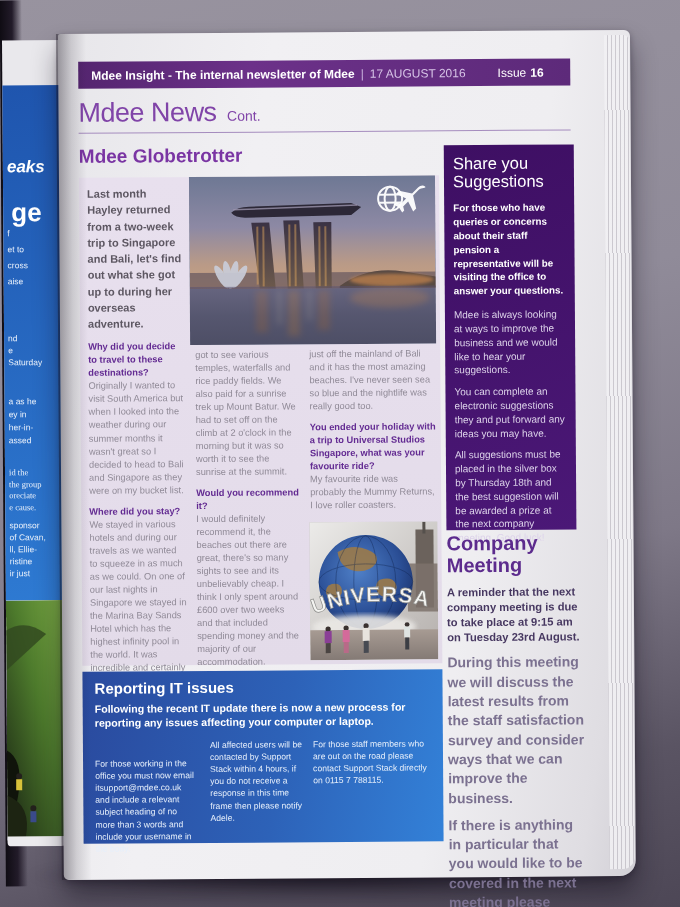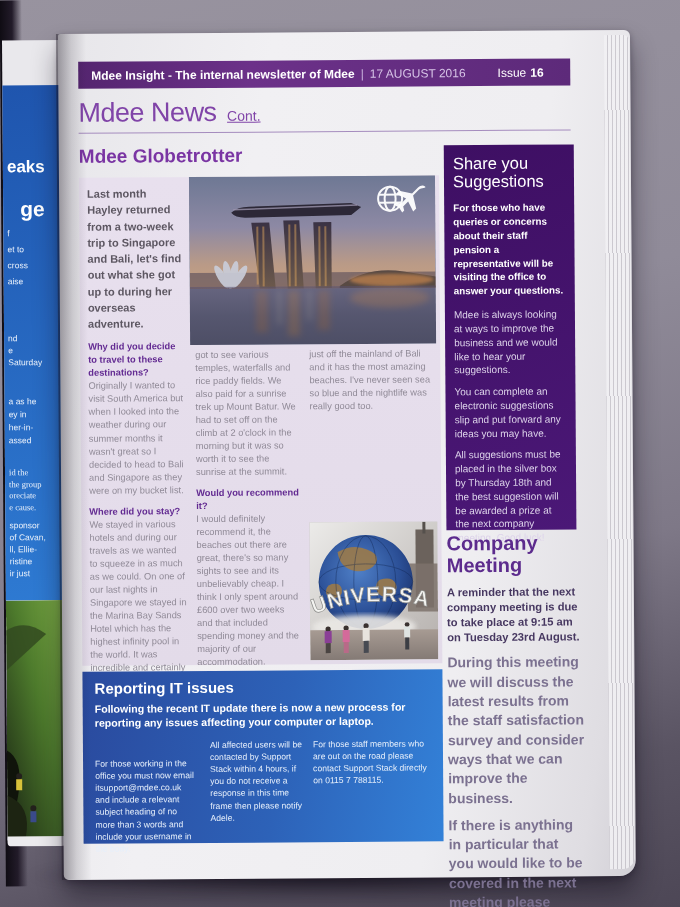--- a/index.html
+++ b/index.html
@@ -13,22 +13,22 @@
   .floor-shadow { position:absolute; left:30px; top:862px; width:580px; height:34px;
     background: radial-gradient(ellipse at 50% 40%, rgba(12,8,18,.55), rgba(12,8,18,0) 72%); filter:blur(4px); }
   .book { position:absolute; inset:0; transform:rotate(-0.4deg); transform-origin:60px 40px; }
   .dark-edge { position:absolute; left:0; top:0; width:22px; height:886px; z-index:1;
     background: linear-gradient(90deg,#0f0c13 0%, #221b29 55%, rgba(34,27,41,0) 100%); }
   
   .left-page { position:absolute; left:2px; top:40px; width:62px; height:800px; z-index:2;
     background:#e9e8ec; }
   .lp-blue { position:absolute; left:0; top:45px; width:62px; height:515px;
     background:linear-gradient(170deg,#1f55ae,#2e7ad2); color:#fff; overflow:hidden; }
-  .lp-h1 { position:absolute; left:4px; top:72px; font-size:17px; font-weight:bold; }
-  .lp-h2 { position:absolute; left:17px; top:112px; font-size:21px; font-weight:bold; }
+  .lp-h1 { position:absolute; left:4px; top:72px; font-size:17px; font-weight:bold;font-style:italic; }
+  .lp-h2 { position:absolute; left:8px; top:112px; font-size:26px; font-weight:bold; }
   .lp-frag { position:absolute; left:4px; white-space:pre-line; font-size:8.5px; color:#eaf1fb; }
   .fa { top:140px; line-height:16px; }
   .fb { top:247px; line-height:12px; }
   .fc { top:310px; line-height:13px; }
   .fd { top:382px; line-height:11.5px;font-family:Liberation Serif, serif; }
   .fe { top:434px; line-height:12px; }
   .lp-photo { position:absolute; left:0; top:560px; width:62px; height:238px; overflow:hidden; }
   .lp-bottom { position:absolute; left:0; top:796px; width:62px; height:10px; background:#ecebee; border-radius:0 0 8px 4px; }
   
   .page { position:absolute; left:58px; top:34px; width:572px; height:846px; z-index:3;
@@ -46,21 +46,21 @@
     display:flex; align-items:center; padding-left:13px; font-size:12px; white-space:nowrap; }
   .m-title { font-weight:bold; }
   .m-sep { margin:0 6px; color:#c9b3dd; font-weight:normal; }
   .m-date { color:#d6c3e6; }
   .m-issue { margin-left:8px;padding-left:24px; }
   .m-issueno { font-weight:bold; margin-left:4px; }
   
   .section-head { position:absolute; left:20px; top:64px; width:492px; height:36px;
     border-bottom:1px solid #a58cbe; color:#8044a8; }
   .sh-main { font-size:27px; letter-spacing:-0.5px; }
-  .sh-cont { font-size:14px; margin-left:6px;text-decoration:underline; }
+  .sh-cont { font-size:14px; margin-left:6px; }
   
   .gt-title { position:absolute; left:20px; top:112px; font-size:19px; font-weight:bold; color:#7a35a3; }
   .panel { position:absolute; left:20px; top:144px; width:360px; height:488px;
     background:linear-gradient(180deg,#e8e0ee,#e3dbe9); }
   .photo-sg { position:absolute; left:110px; top:0; width:246px; height:168px; overflow:hidden; background:#777d93; }
   .travel-icon { position:absolute; top:6px; right:6px; width:54px; height:34px; }
   .photo-uni { position:absolute; left:228px; top:346px; width:128px; height:138px; overflow:hidden; background:#cfcdcd; }
   .col { position:absolute; font-size:9.3px; line-height:1.4; }
   .col1 { left:8px; top:8px; width:97px; }
   .col2 { left:115px; top:172px; width:103px; }
@@ -269,20 +269,24 @@
             <p class="q">Where was the best place that you visited?</p>
             <p class="a">My favourite place was Gili Trawangan. It is a small island</p>
           </div>
         </div>
 
         <div class="col col3">
           <div class="qa">
 
             <p class="a">just off the mainland of Bali and it has the most amazing beaches. I've never seen sea so blue and the nightlife was really good too.</p>
           </div>
+          <div class="qa">
+            <p class="q">You ended your holiday with a trip to Universal Studios Singapore, what was your favourite ride?</p>
+            <p class="a">My favourite ride was probably the Mummy Returns, I love roller coasters.</p>
+          </div>
         </div>
 
         <div class="photo-uni">
           <svg width="128" height="138" viewBox="0 0 128 138" preserveAspectRatio="none">
             <defs>
               <linearGradient id="uniSky" x1="0" y1="0" x2="1" y2="1">
                 <stop offset="0" stop-color="#ecebe9"></stop>
                   <stop offset="1" stop-color="#b4afac"></stop>
               </linearGradient>
               <radialGradient id="uniGlobe" cx="0.42" cy="0.38" r="0.75">
@@ -334,21 +338,21 @@
                 <rect x="95" y="116" width="4" height="12" fill="#3c3e44"></rect>
             </g>
           </svg>
         </div>
       </div>
 
       <aside class="sugg">
         <h3>Share you Suggestions</h3>
         <p class="lead">For those who have queries or concerns about their staff pension a representative will be visiting the office to answer your questions.</p>
         <p>Mdee is always looking at ways to improve the business and we would like to hear your suggestions.</p>
-        <p>You can complete an electronic suggestions slip and put forward any ideas you may have.</p>
+        <p>You can complete an electronic suggestions they and put forward any ideas you may have.</p>
         <p>All suggestions must be placed in the silver box by Thursday 18th and the best suggestion will be awarded a prize at the next company meeting. Good luck!</p>
       </aside>
 
       <section class="meeting">
         <h3>Company Meeting</h3>
         <p class="lead">A reminder that the next company meeting is due to take place at 9:15 am on Tuesday 23rd August.</p>
         <p>During this meeting we will discuss the latest results from the staff satisfaction survey and consider ways that we can improve the business.</p>
         <p>If there is anything in particular that you would like to be covered in the next meeting please email tanny@mdee.co.uk.</p>
       </section>
 

